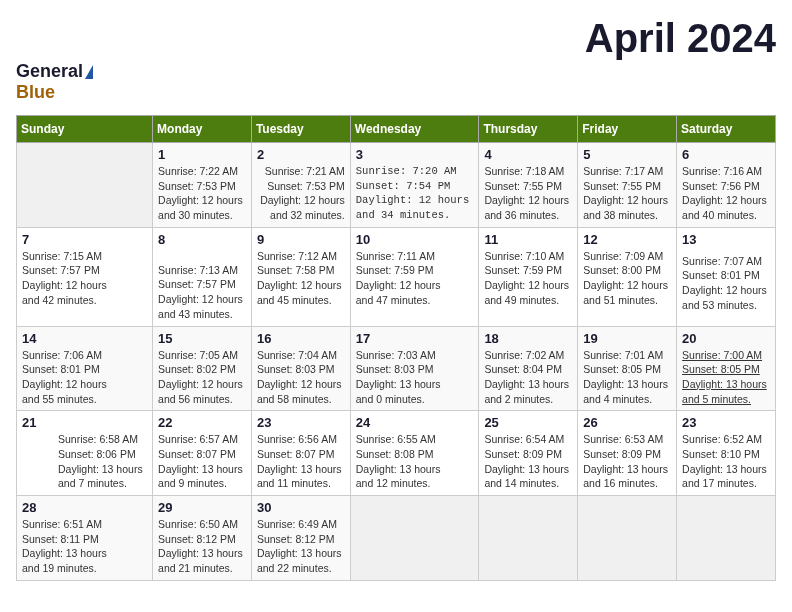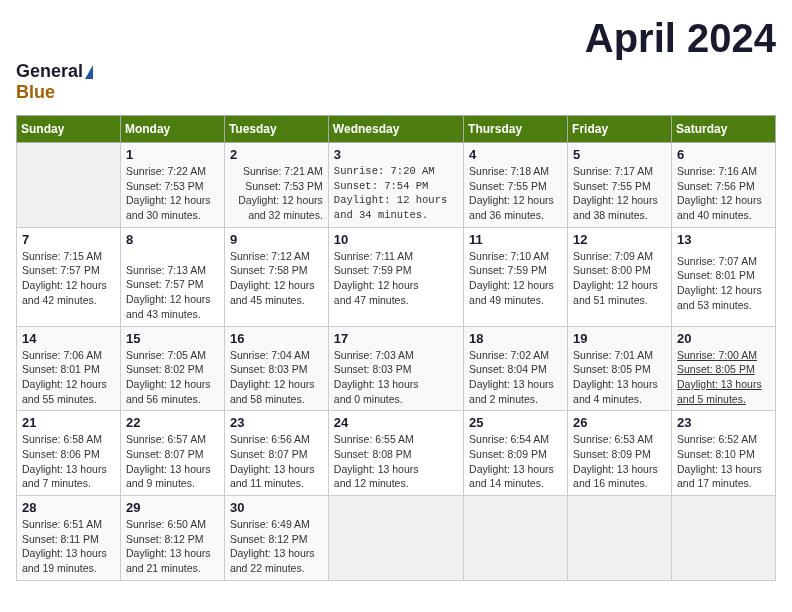--- a/index.html
+++ b/index.html
@@ -265,21 +265,21 @@
           <span class="day-number">20</span>
           <div class="day-detail" style="white-space: pre-line; text-decoration: underline;">Sunrise: 7:00 AM
 Sunset: 8:05 PM
 Daylight: 13 hours
 and 5 minutes.</div>
         </td>
       </tr>
       <tr>
         <td>
           <span class="day-number">21</span>
-          <div class="day-detail" style="white-space: pre-line;">Sunrise: 6:58 AM
+          <div class="day-detail" style="white-space: pre-line; margin-left: 36px;">Sunrise: 6:58 AM
 Sunset: 8:06 PM
 Daylight: 13 hours
 and 7 minutes.</div>
         </td>
         <td>
           <span class="day-number">22</span>
           <div class="day-detail" style="white-space: pre-line;">Sunrise: 6:57 AM
 Sunset: 8:07 PM
 Daylight: 13 hours
 and 9 minutes.</div>

